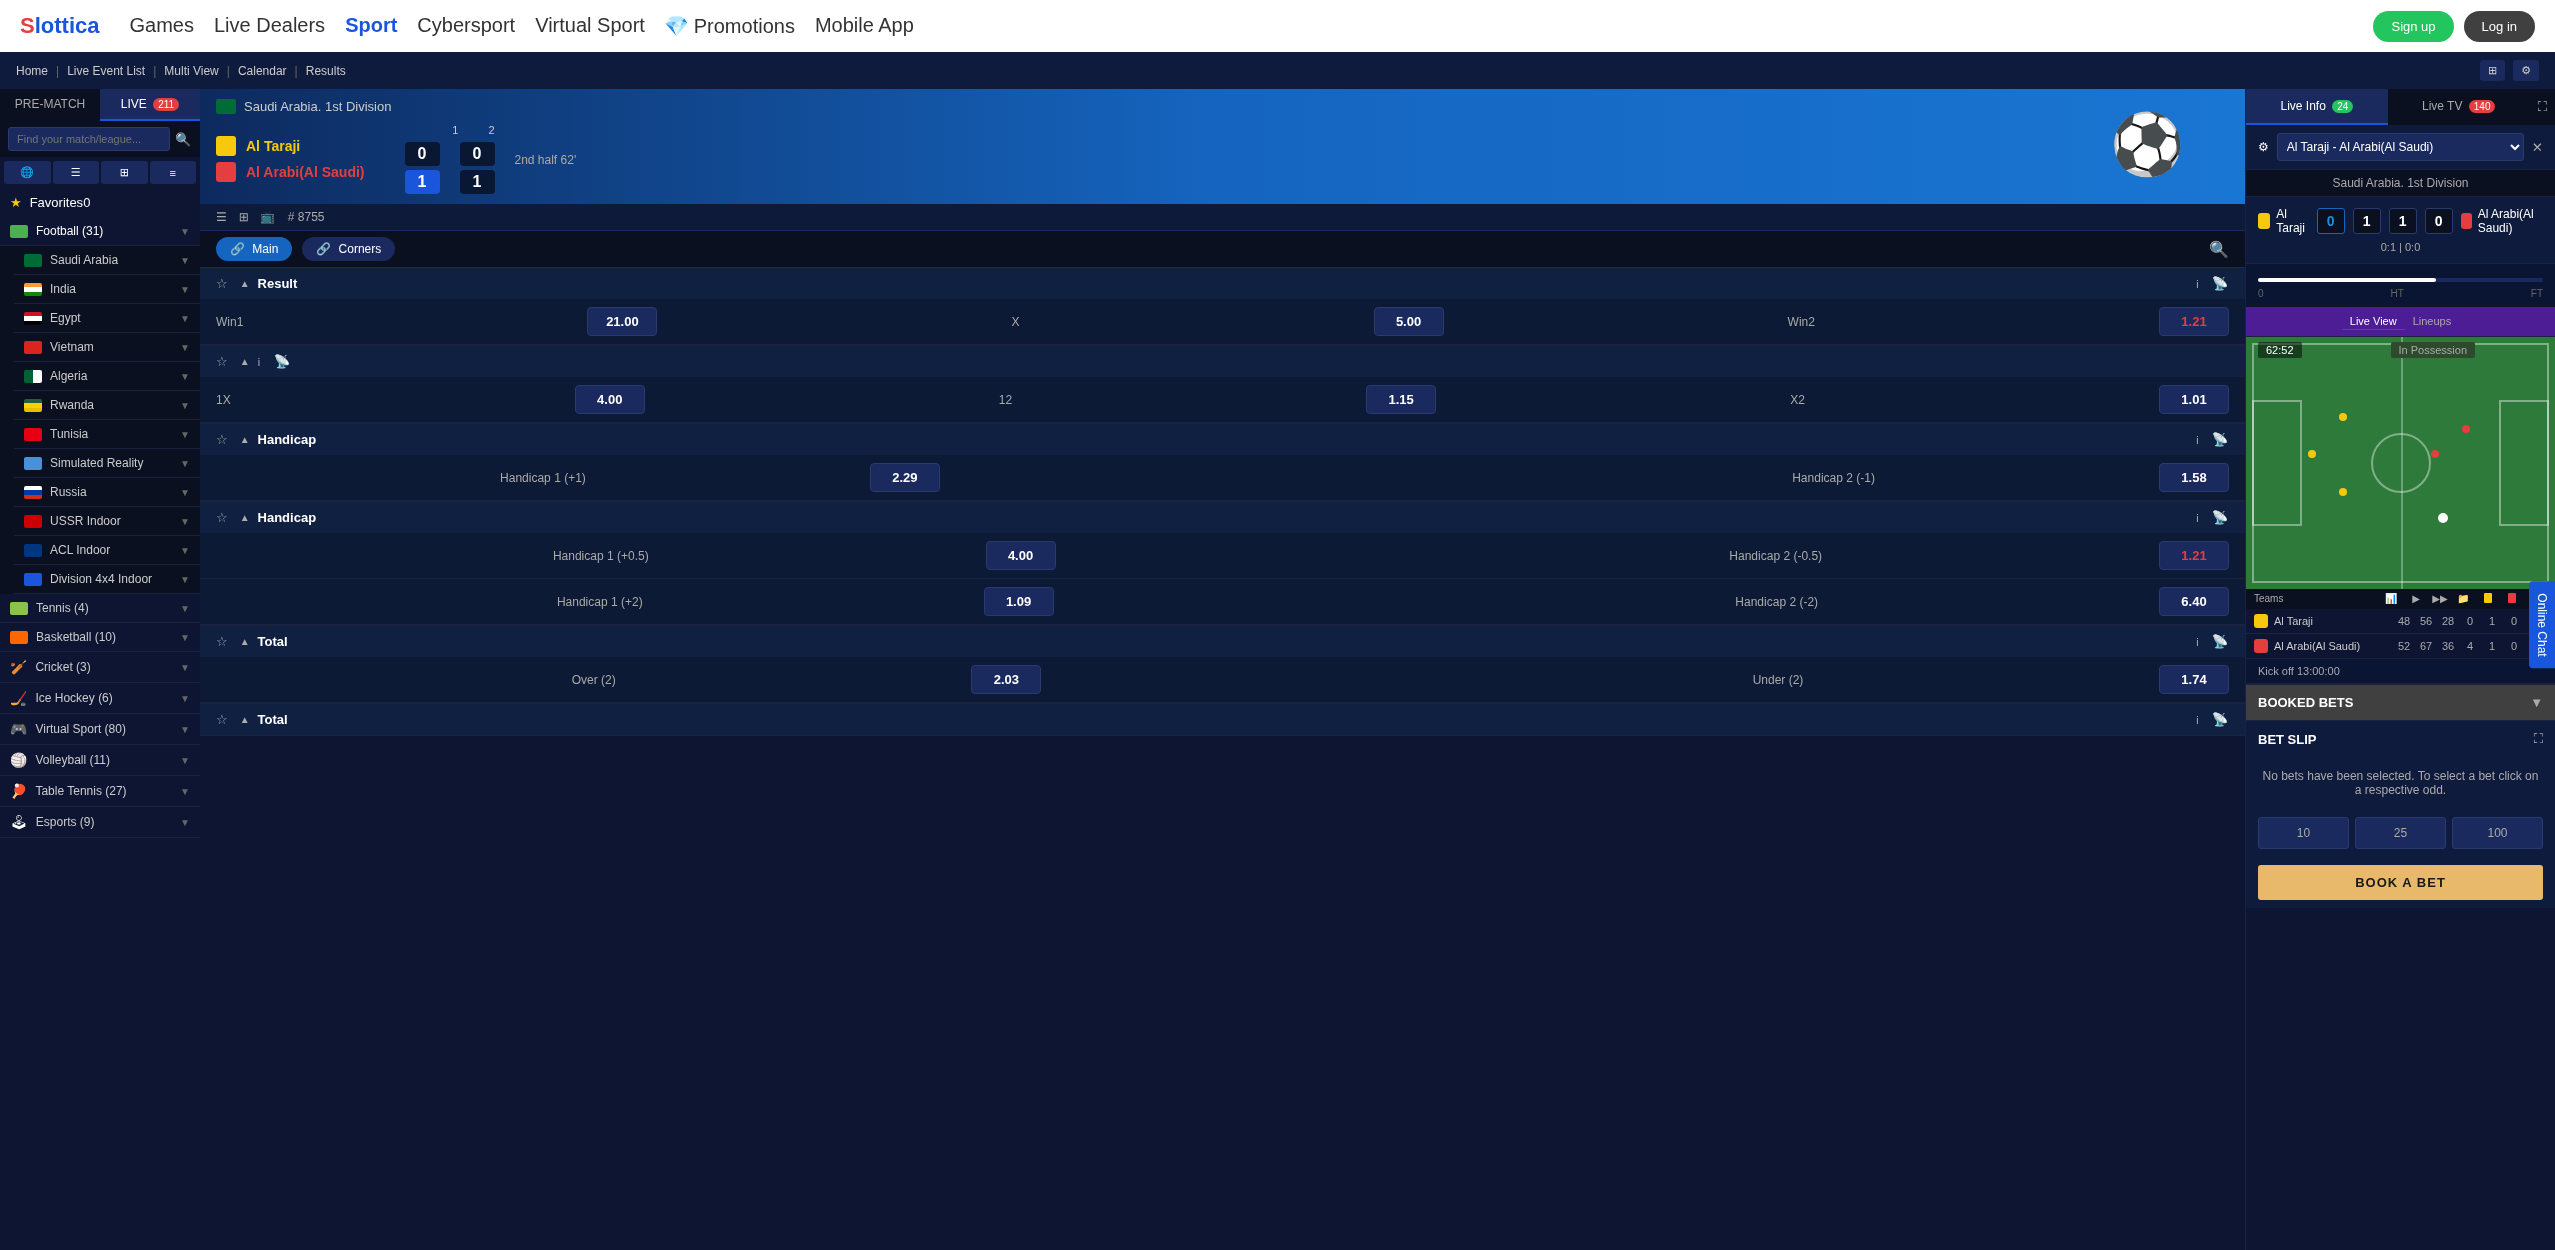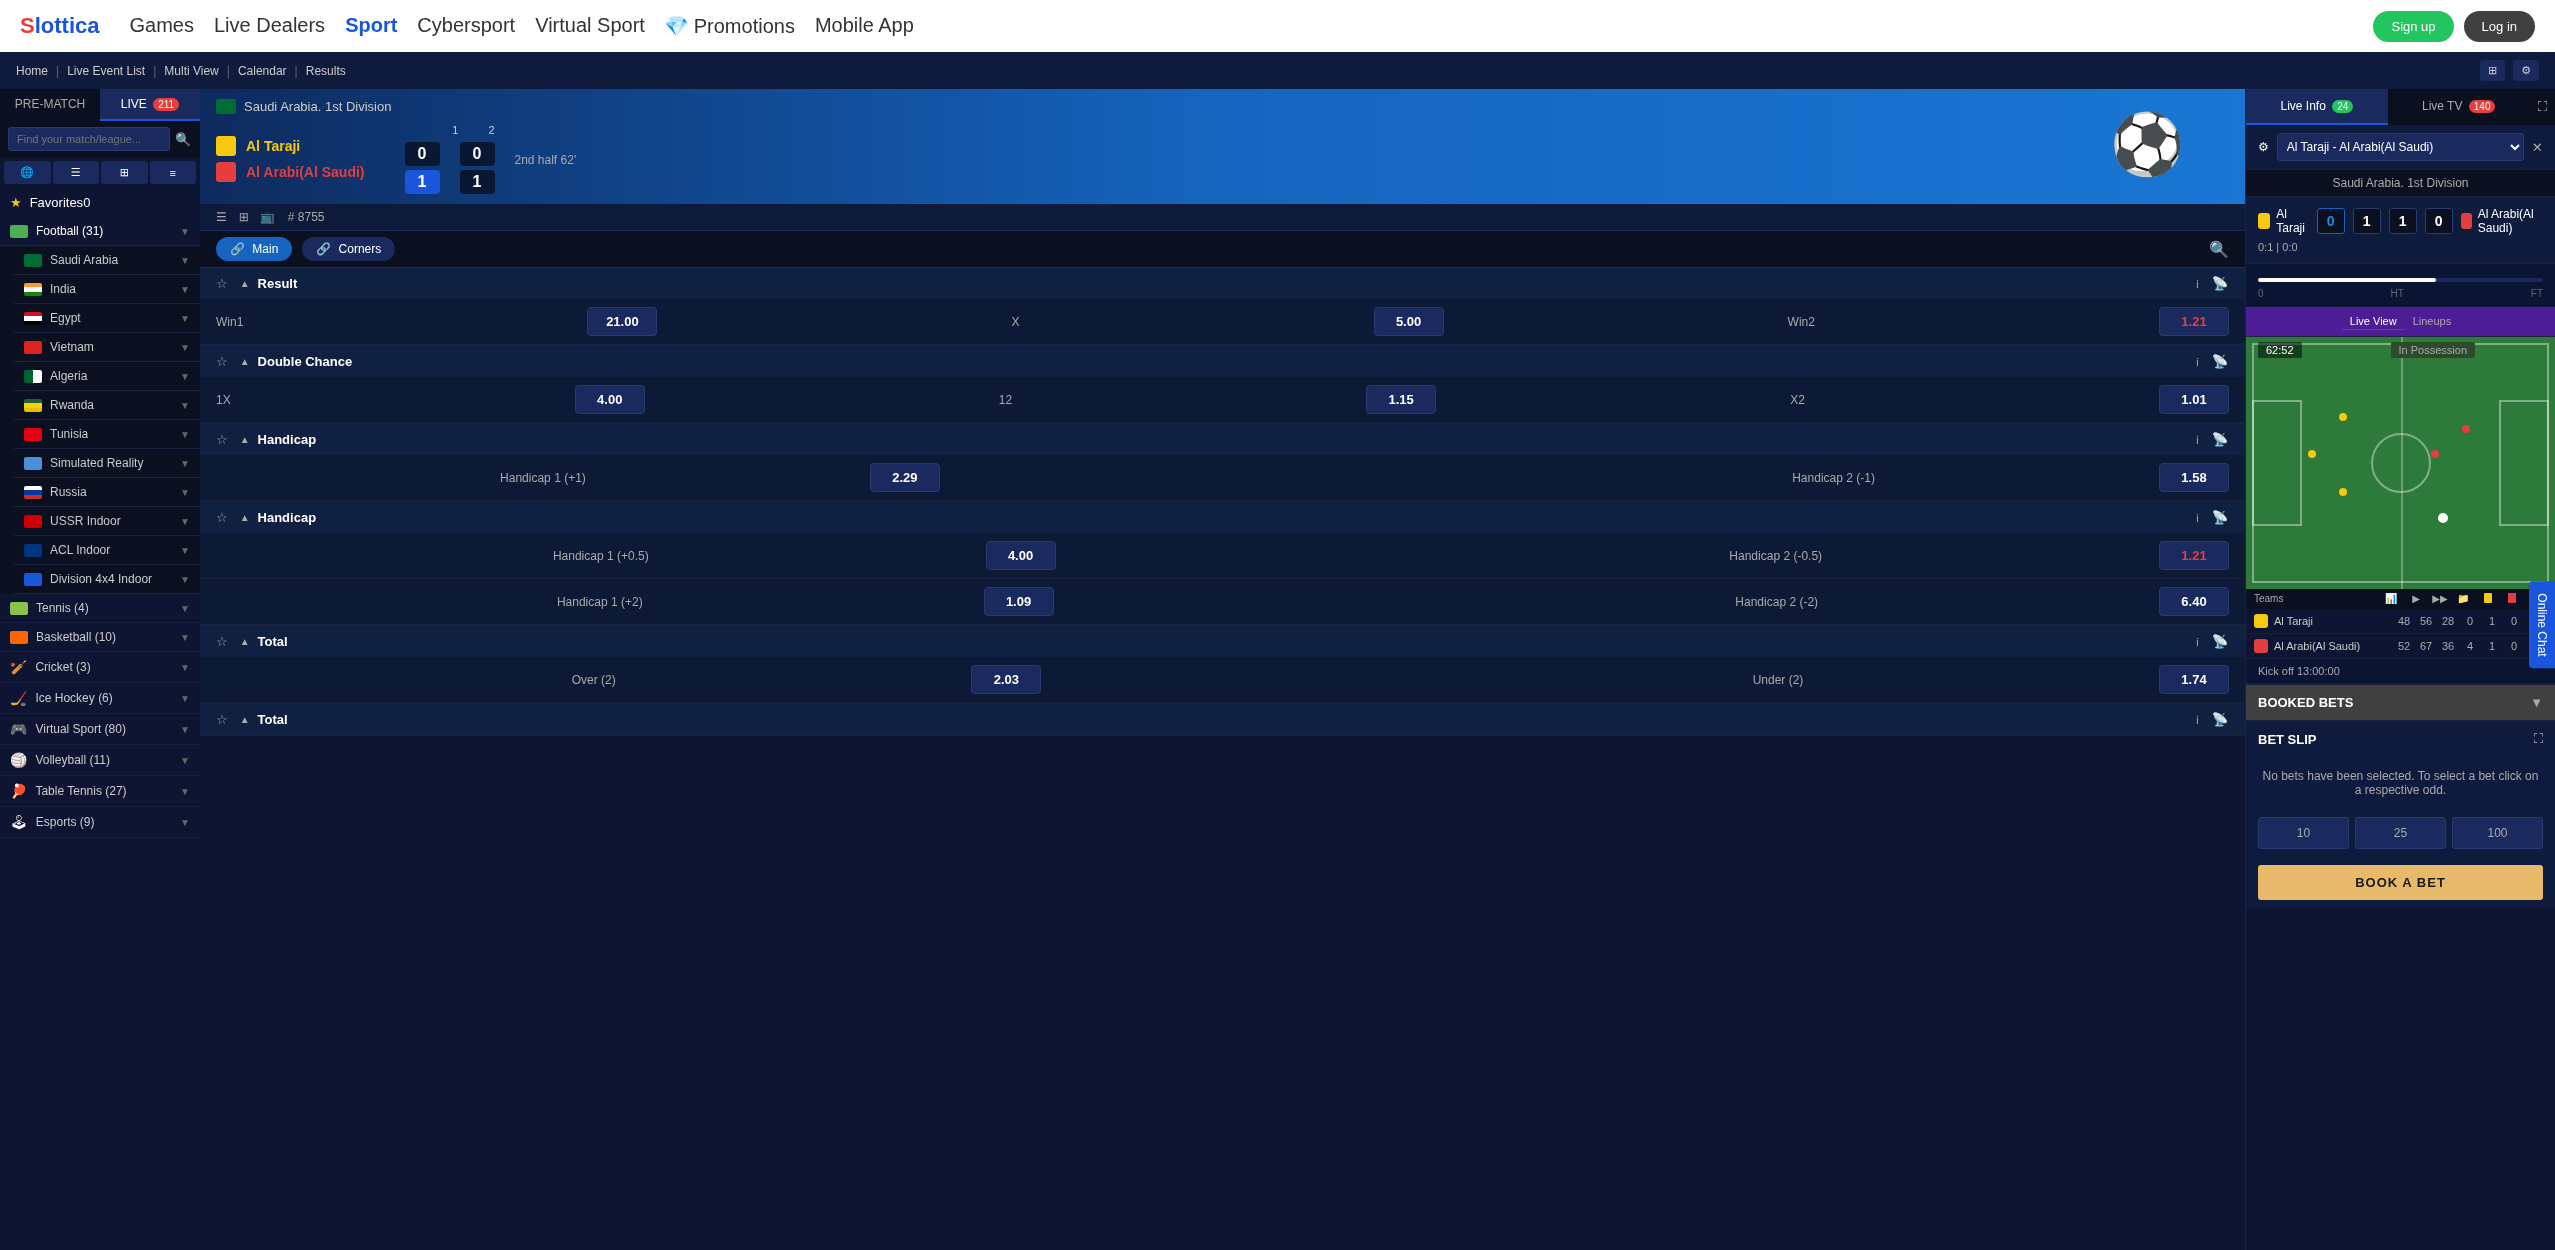--- a/index.html
+++ b/index.html
@@ -121,21 +121,21 @@
     .match-selector button { background: transparent; border: none; color: #aaa; cursor: pointer; }
 
     .match-info-header { text-align: center; color: #aaa; font-size: 12px; padding: 6px; background: #0a1020; border-bottom: 1px solid #1a2240; }
     .live-match-display { padding: 10px 12px; background: #0f1b3d; border-bottom: 1px solid #1a2240; }
     .live-teams { display: flex; align-items: center; gap: 8px; }
     .live-team { display: flex; align-items: center; gap: 6px; font-size: 12px; }
     .live-score-box { display: flex; gap: 4px; align-items: center; }
     .live-score-cell { background: #0a1020; border: 1px solid #2a3a6e; padding: 4px 8px; font-size: 14px; font-weight: bold; border-radius: 3px; min-width: 28px; text-align: center; }
     .live-score-cell.blue { border-color: #1565c0; color: #1a8fdb; }
     .live-score-colon { color: #aaa; }
-    .score-subtitle { color: #aaa; font-size: 11px; text-align: left; margin-top: 6px; }
+    .score-subtitle { color: #aaa; font-size: 11px; text-align: center; margin-top: 6px; }
 
     .progress-bar-area { padding: 8px 12px; background: #0a1533; }
     .progress-bar-track { background: #1a2a5e; height: 4px; border-radius: 2px; position: relative; margin: 6px 0; }
     .progress-bar-fill { background: #fff; height: 4px; border-radius: 2px; }
     .progress-labels { display: flex; justify-content: space-between; color: #666; font-size: 10px; }
     .view-tabs { display: flex; justify-content: center; padding: 6px 12px; background: #4c1d95; border-bottom: 1px solid #1a2240; }
     .view-tab { color: #aaa; font-size: 11px; cursor: pointer; padding: 2px 8px; }
     .view-tab.active { color: #fff; border-bottom: 1px solid #1a56db; }
 
     
@@ -458,21 +458,20 @@
           <span class="spacer"></span>
           <button class="odds-btn highlighted">1.21</button>
         </div>
       </div>
     </div>
 
     <div class="market-section">
       <div class="market-header">
         <span class="star">☆</span>
         <span class="chevron">▲</span>
-        <span class="title">Double Chance</span>
         <span class="info-icon">ℹ</span>
         <span style="color:#aaa; margin-left:6px; cursor:pointer;">📡</span>
       </div>
       <div class="market-body">
         <div class="odds-row">
           <span class="odds-label">1X</span>
           <span class="spacer"></span>
           <button class="odds-btn">4.00</button>
           <span class="spacer"></span>
           <span class="odds-x-label">12</span>

